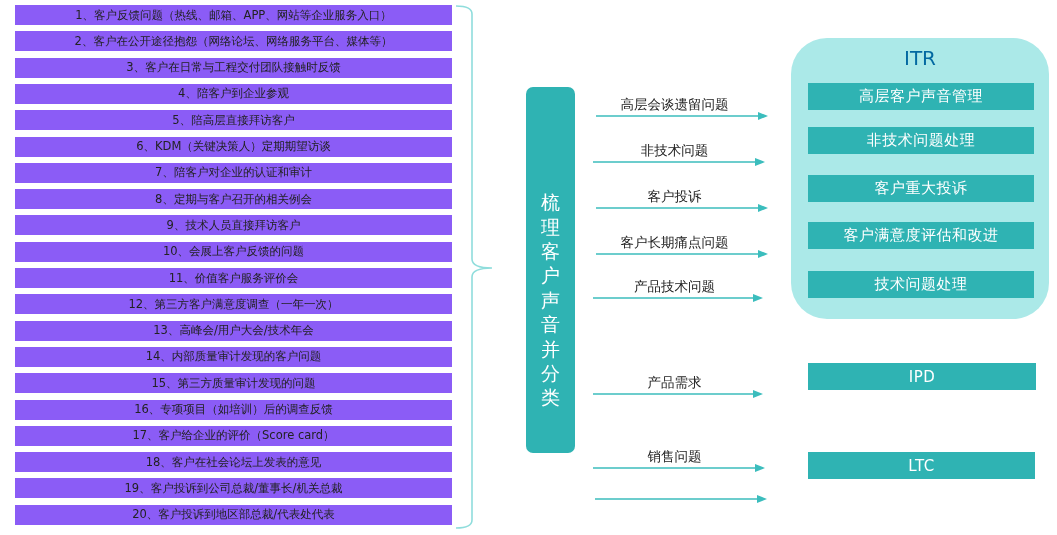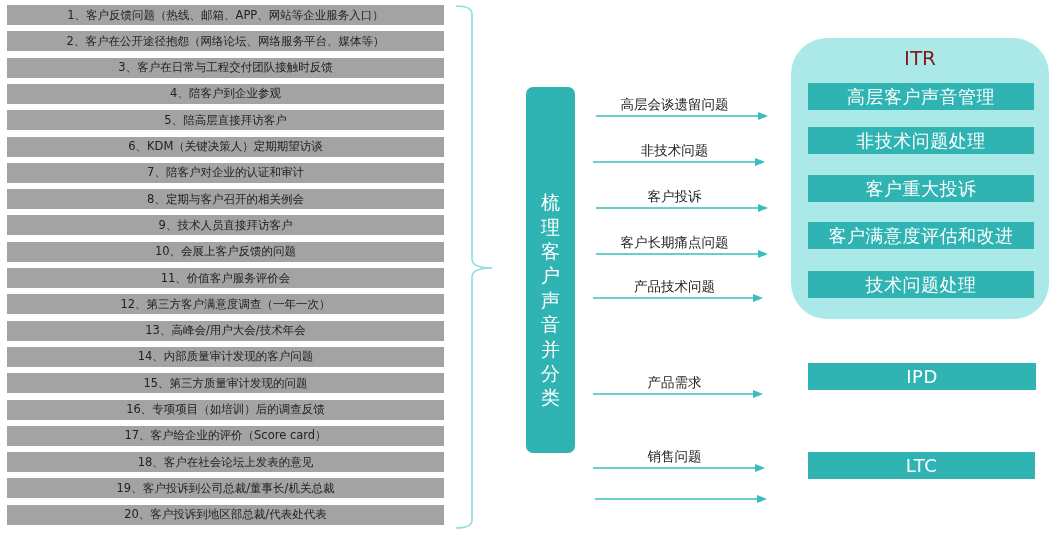--- a/index.html
+++ b/index.html
@@ -1,38 +1,38 @@
 <!DOCTYPE html>
 <html><head>
 <meta charset="utf-8">
 <style>
   html, body { margin: 0; padding: 0; background: #ffffff; }
   body { width: 1057px; height: 535px; position: relative; overflow: hidden;
          font-family: "DejaVu Sans", "Liberation Sans", sans-serif; }
   .src-list { position: absolute; left: 7px; top: 5px; width: 437px; }
-  .src-row { position: absolute; left: 0; width: 437px; height: 20px;
-             background: #a3a3a3; color: #222; font-size: 11.5px;
+  .src-row { position: absolute; left: 8px; width: 437px; height: 20px;
+             background: #8b5cf6; color: #222; font-size: 11.5px;
              display: flex; align-items: center; justify-content: center;
              white-space: nowrap; }
   .bracket { position: absolute; left: 444px; top: 4px; width: 60px; height: 526px; }
   .center-box { position: absolute; left: 526px; top: 87px; width: 49px; height: 366px;
                 background: #2FB3B3; border-radius: 7px; color: #fff;
                 display: flex; justify-content: center; align-items: center; }
   .center-text { margin-top: 60px; font-size: 19px; line-height: 24.4px;
                  width: 20px; text-align: center; word-break: break-all; }
   .flow { position: absolute; left: 593px; width: 175px; height: 24px; margin-top: 16px; }
   .flow-label { position: absolute; left: 0; right: 12px; top: 0; text-align: center;
                 font-size: 13.5px; color: #222; white-space: nowrap; }
   .flow-arrow { position: absolute; left: 0; bottom: 0; width: 175px; height: 8px; }
   .itr-panel { position: absolute; left: 791px; top: 38px; width: 258px; height: 281px;
                background: #ABE9E8; border-radius: 36px; }
   .itr-title { position: absolute; left: 0; right: 0; top: 8px; text-align: center;
-               font-size: 20px; color: #7f1d1d; }
+               font-size: 20px; color: #0369a1; }
   .target-box { position: absolute; left: 808px; width: 226px; height: 27px;
-                background: #2FB3B3; color: #fff; font-size: 18px;
+                background: #2FB3B3; color: #fff; font-size: 15px;
                 display: flex; align-items: center; justify-content: center;
                 white-space: nowrap; letter-spacing: 0.5px; }
 </style>
 </head>
 <body>
 
 <div class="src-list">
   <div class="src-row" style="top:0px">1、客户反馈问题（热线、邮箱、APP、网站等企业服务入口）</div>
   <div class="src-row" style="top:26.3px">2、客户在公开途径抱怨（网络论坛、网络服务平台、媒体等）</div>
   <div class="src-row" style="top:52.6px">3、客户在日常与工程交付团队接触时反馈</div>

